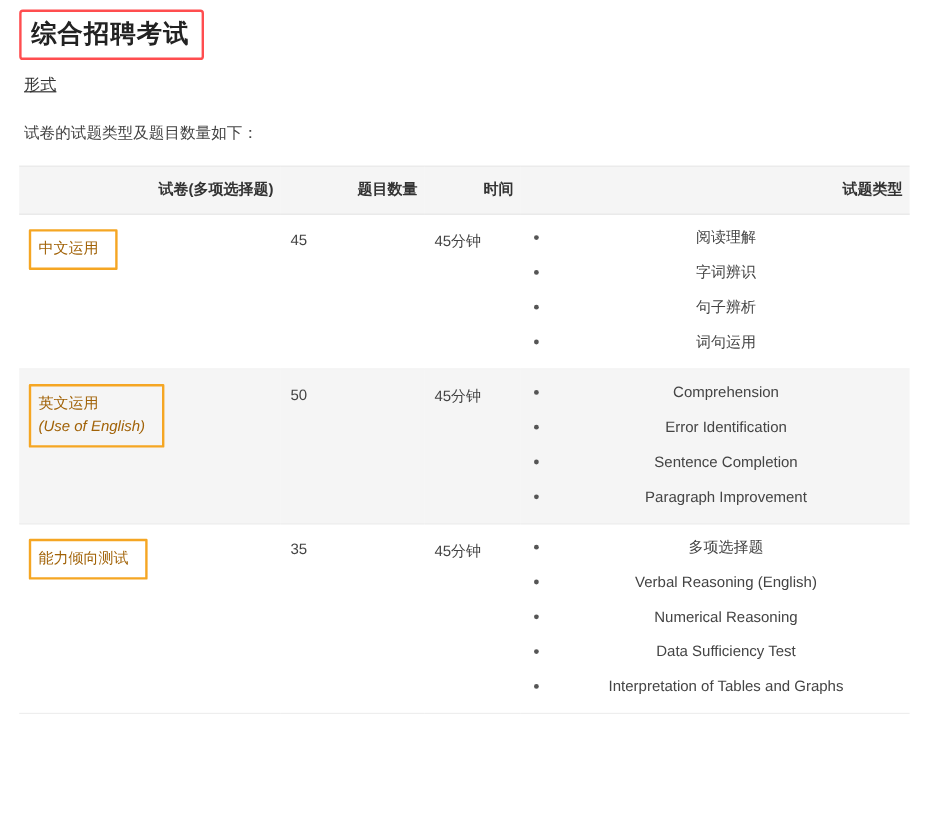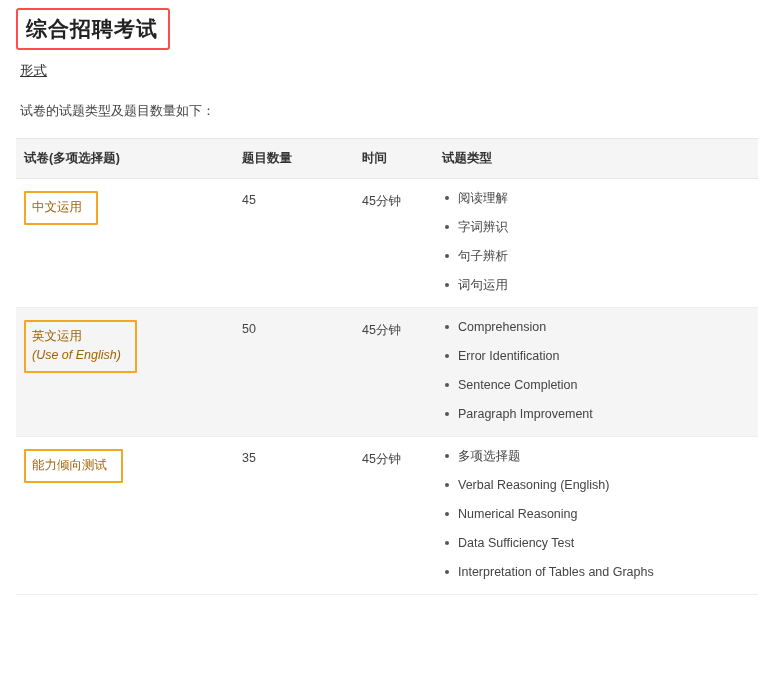--- a/index.html
+++ b/index.html
@@ -48,21 +48,21 @@
     color: #444444;
     margin: 22px 0 0 4px;
   }
   table.exam-table {
     width: 742px;
     border-collapse: collapse;
     margin-top: 18px;
     table-layout: fixed;
   }
   table.exam-table th {
-    text-align: left;
+    text-align: right;
     font-size: 12.5px;
     font-weight: bold;
     color: #333333;
     background: #f5f5f5;
     padding: 11px 6px 11px 8px;
     border-top: 1px solid #e6e6e6;
     border-bottom: 1px solid #e6e6e6;
     vertical-align: middle;
   }
   table.exam-table td {
@@ -90,20 +90,21 @@
     background: transparent;
   }
   .subject-box .line2 {
     display: block;
     font-style: italic;
   }
   ul.types {
     list-style: none;
     margin: 0;
     padding: 0;
+    text-align: center;
   }
   ul.types li {
     position: relative;
     padding-left: 16px;
     margin: 0 0 14px 0;
     font-size: 12.5px;
     color: #444444;
     line-height: 1.2;
   }
   ul.types li:last-child { margin-bottom: 0; }

